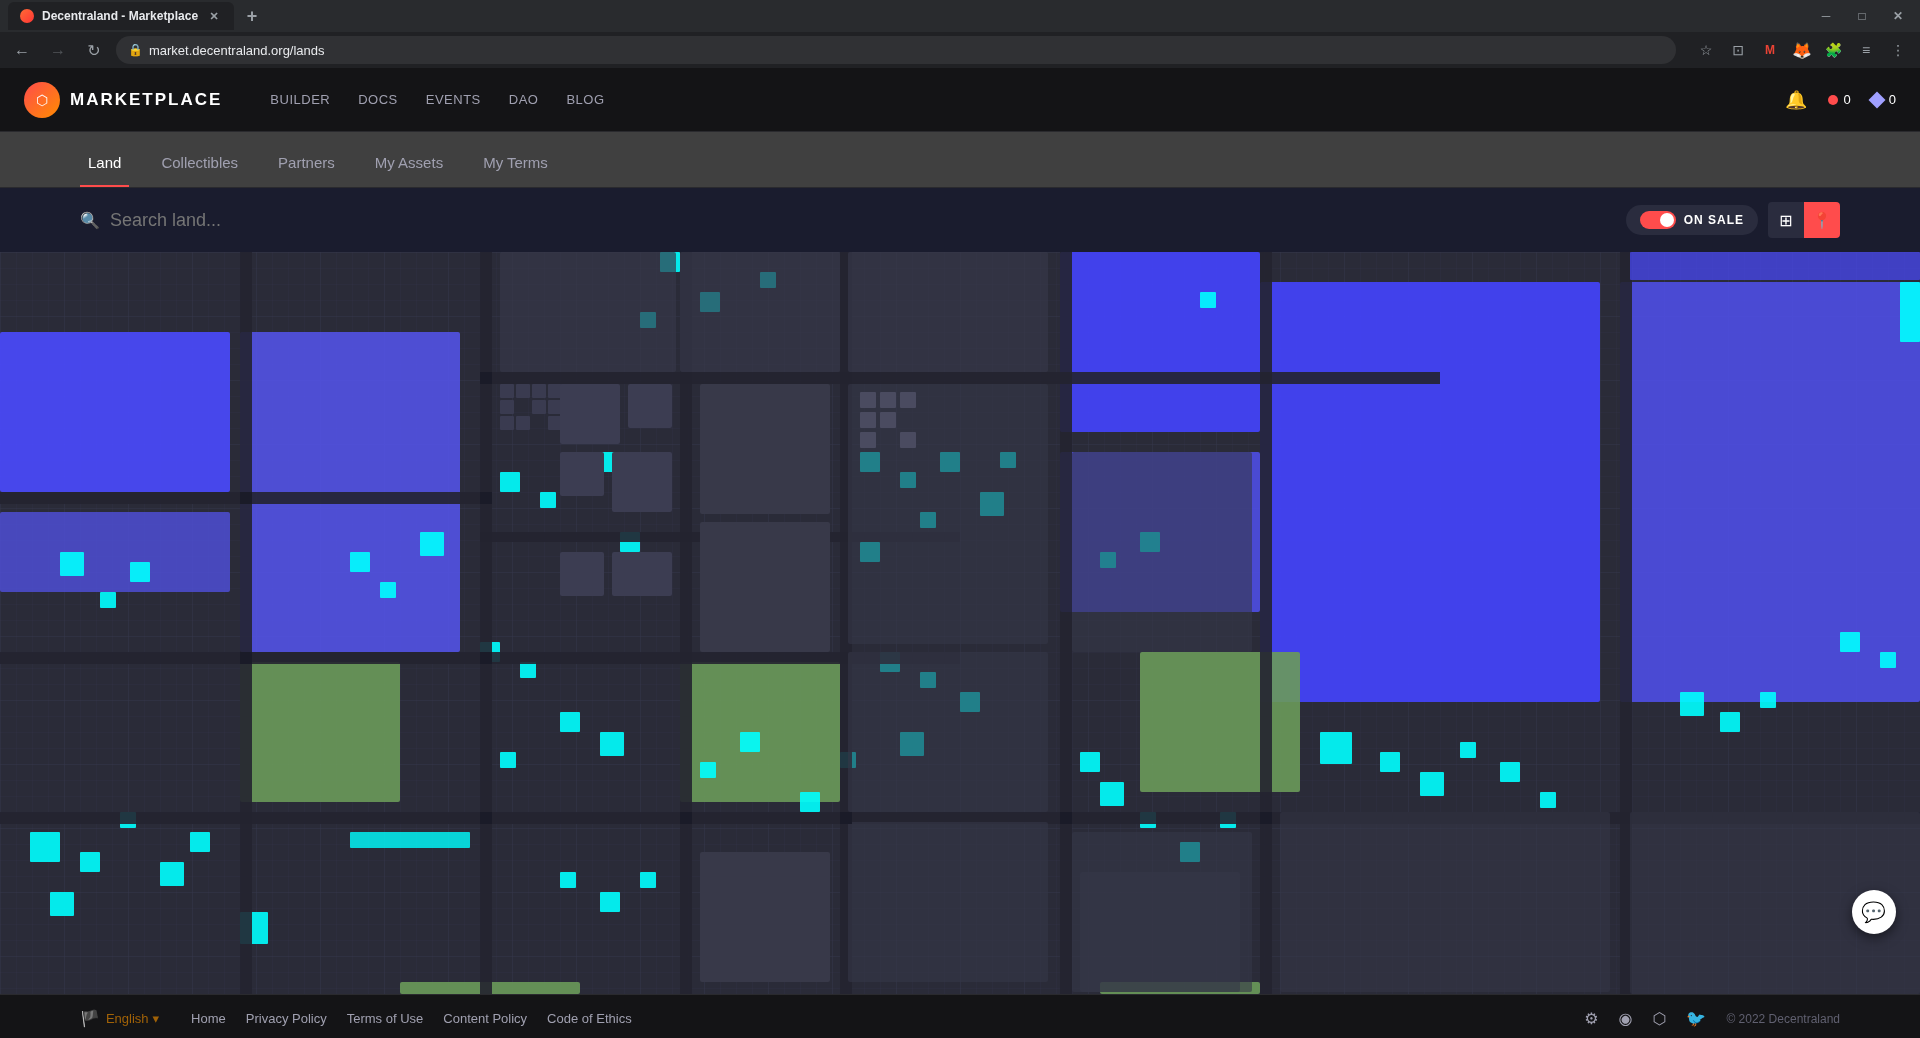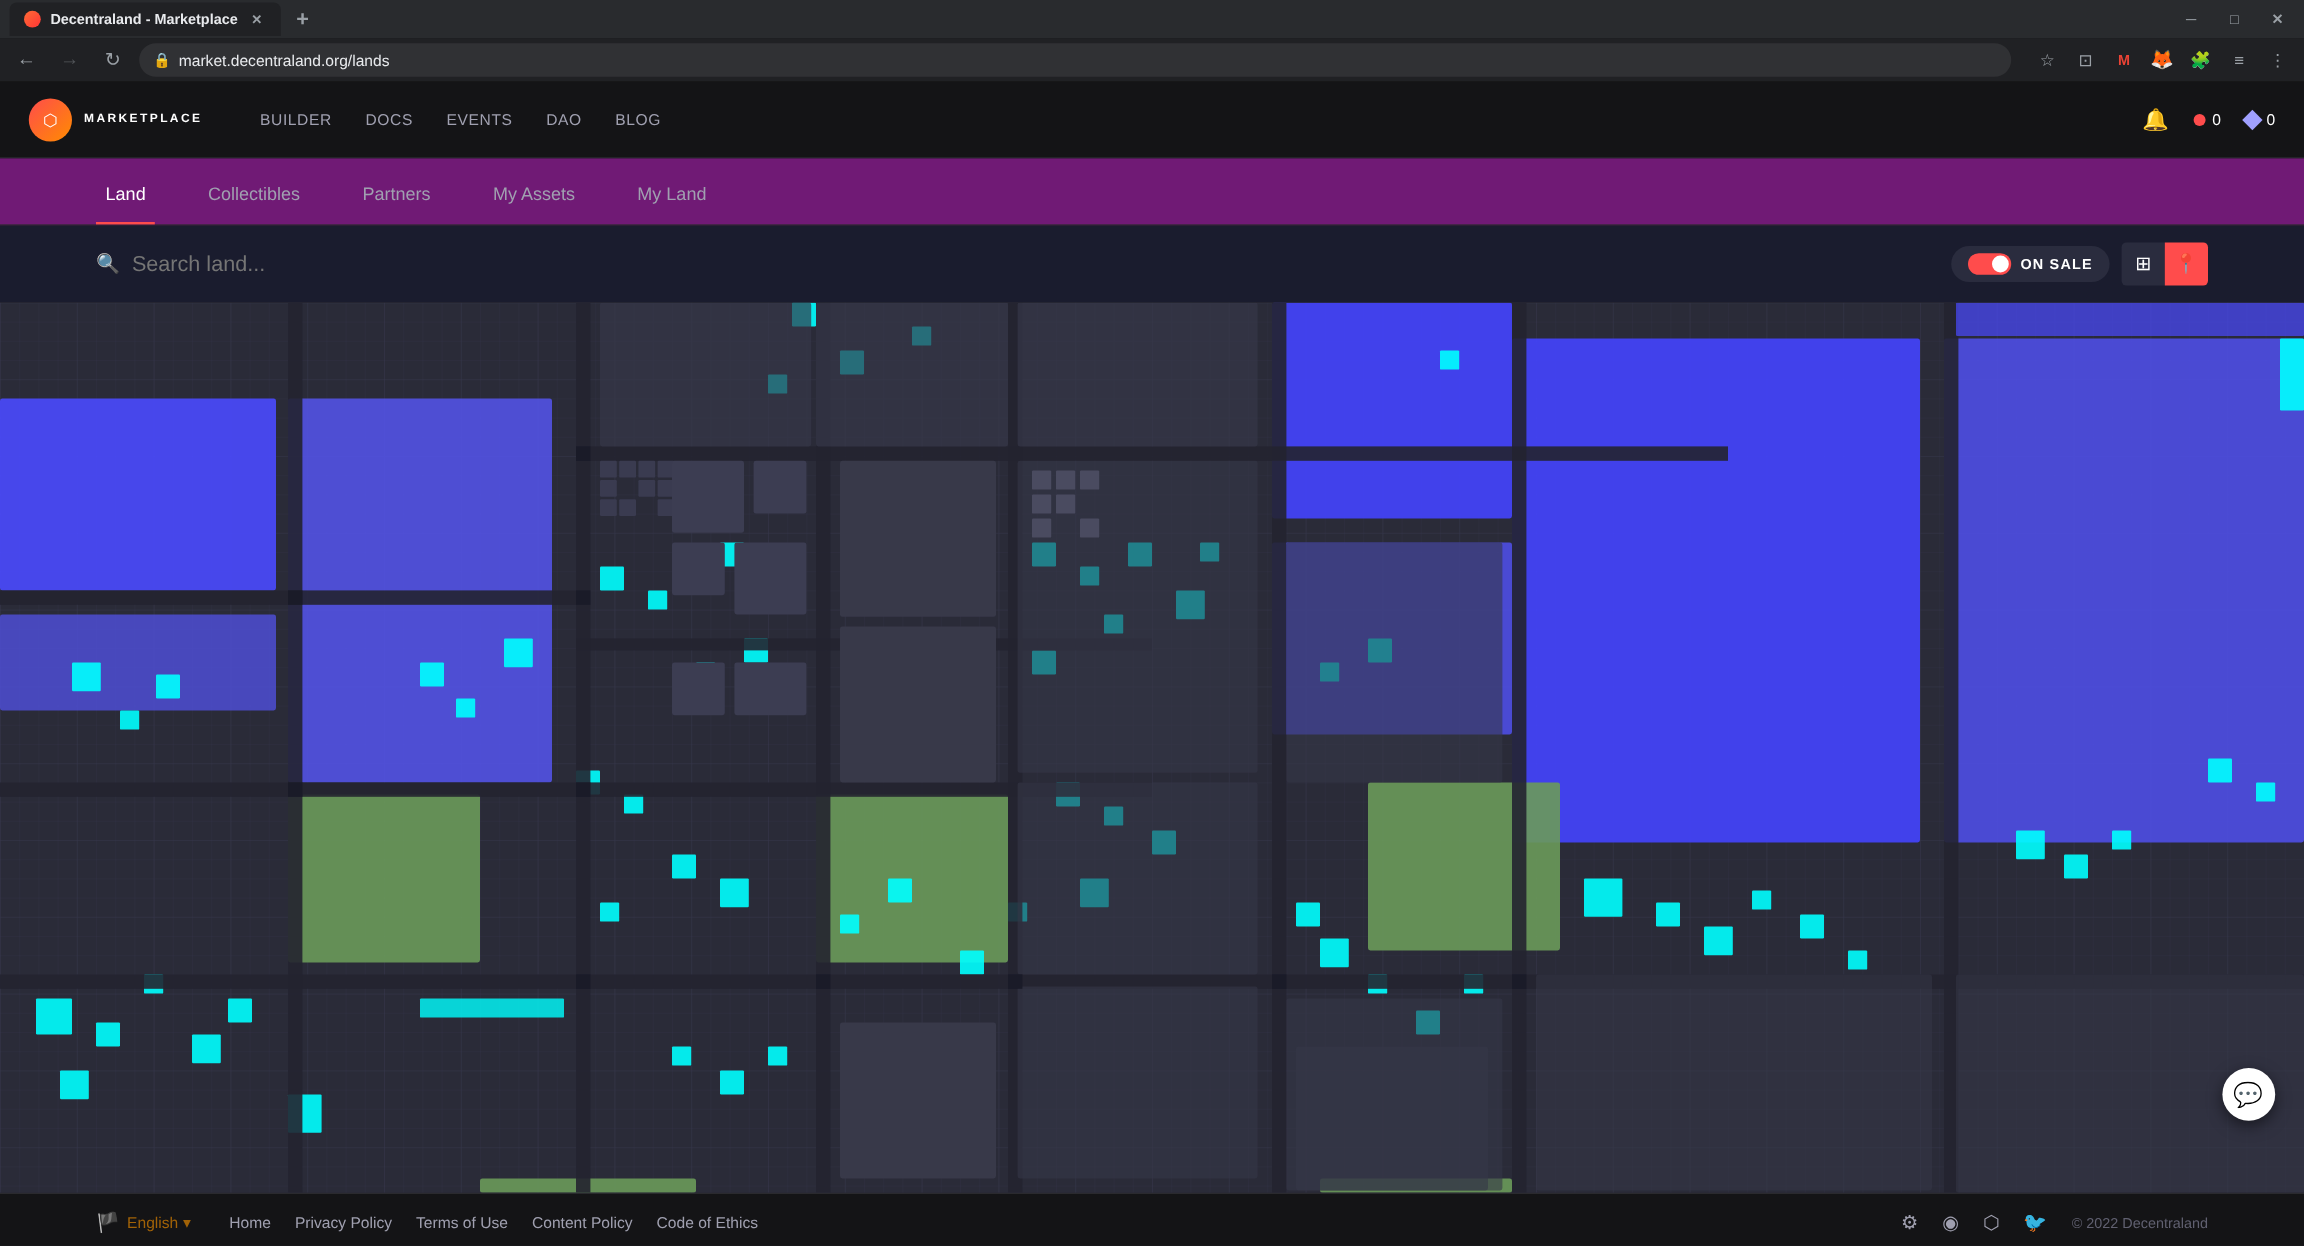--- a/index.html
+++ b/index.html
@@ -16,32 +16,32 @@
     .browser-actions { display: flex; align-items: center; gap: 4px; margin-left: 8px; }
     .browser-action-btn { width: 28px; height: 28px; display: flex; align-items: center; justify-content: center; color: #9aa0a6; font-size: 14px; cursor: pointer; border-radius: 50%; }
 
     
     .app { background: #18181a; }
 
     
     .navbar { background: #141416; height: 64px; display: flex; align-items: center; padding: 0 24px; gap: 32px; border-bottom: 1px solid #2a2a2e; }
     .navbar-brand { display: flex; align-items: center; gap: 10px; }
     .brand-logo { width: 36px; height: 36px; border-radius: 50%; background: linear-gradient(135deg, #ff4c4c, #ff8c00); display: flex; align-items: center; justify-content: center; font-size: 18px; }
-    .brand-name { font-size: 10px; font-weight: 700; letter-spacing: 2px; color: #fff; }
+    .brand-name { font-size: 17px; font-weight: 700; letter-spacing: 2px; color: #fff; }
     .nav-links { display: flex; align-items: center; gap: 28px; margin-left: 16px; }
     .nav-link { font-size: 13px; color: #a0a0b0; cursor: pointer; letter-spacing: 0.5px; text-decoration: none; }
     .navbar-right { margin-left: auto; display: flex; align-items: center; gap: 20px; }
     .bell-icon { color: #fff; font-size: 18px; cursor: pointer; }
     .mana-badge { display: flex; align-items: center; gap: 6px; font-size: 13px; color: #fff; }
     .mana-dot { width: 10px; height: 10px; border-radius: 50%; background: #ff4c4c; }
     .eth-badge { display: flex; align-items: center; gap: 6px; font-size: 13px; color: #fff; }
     .eth-diamond { width: 12px; height: 12px; background: #a0a0ff; transform: rotate(45deg); }
 
     
-    .secondary-nav { background: #701a75; height: 56px; display: flex; align-items: flex-end; padding: 0 80px; border-bottom: 1px solid #2a2a2e; gap: 12px; }
+    .secondary-nav { background: #404040; height: 56px; display: flex; align-items: flex-end; padding: 0 80px; border-bottom: 1px solid #2a2a2e; gap: 0; }
     .secondary-nav-item { padding: 0 8px 14px; font-size: 15px; color: #a0a0b0; cursor: pointer; border-bottom: 2px solid transparent; margin-right: 24px; }
     .secondary-nav-item.active { color: #fff; border-bottom: 2px solid #ff4c4c; }
 
     
     .search-area { background: #1a1c2e; height: 64px; display: flex; align-items: center; padding: 0 80px; gap: 16px; }
     .search-box { flex: 1; background: transparent; border: none; display: flex; align-items: center; gap: 10px; }
     .search-icon { color: #606080; font-size: 16px; }
     .search-input { flex: 1; background: transparent; border: none; outline: none; font-size: 18px; color: #ef4444; }
     .search-right { display: flex; align-items: center; gap: 10px; }
     .on-sale-toggle { display: flex; align-items: center; gap: 8px; background: #2a2c3e; border-radius: 20px; padding: 6px 14px; text-align: center; }
@@ -137,21 +137,21 @@
         <span>0</span>
       </div>
     </div>
   </div>
 
   <div class="secondary-nav">
     <div class="secondary-nav-item active">Land</div>
     <div class="secondary-nav-item">Collectibles</div>
     <div class="secondary-nav-item">Partners</div>
     <div class="secondary-nav-item">My Assets</div>
-    <div class="secondary-nav-item">My Land</div>
+    <div class="secondary-nav-item">My Terms</div>
   </div>
 
   <div class="search-area">
     <div class="search-box">
       <span class="search-icon">🔍</span>
       <input class="search-input" type="text" placeholder="Search land..." style="">
     </div>
     <div class="search-right">
       <div class="on-sale-toggle">
         <div class="toggle-switch">

